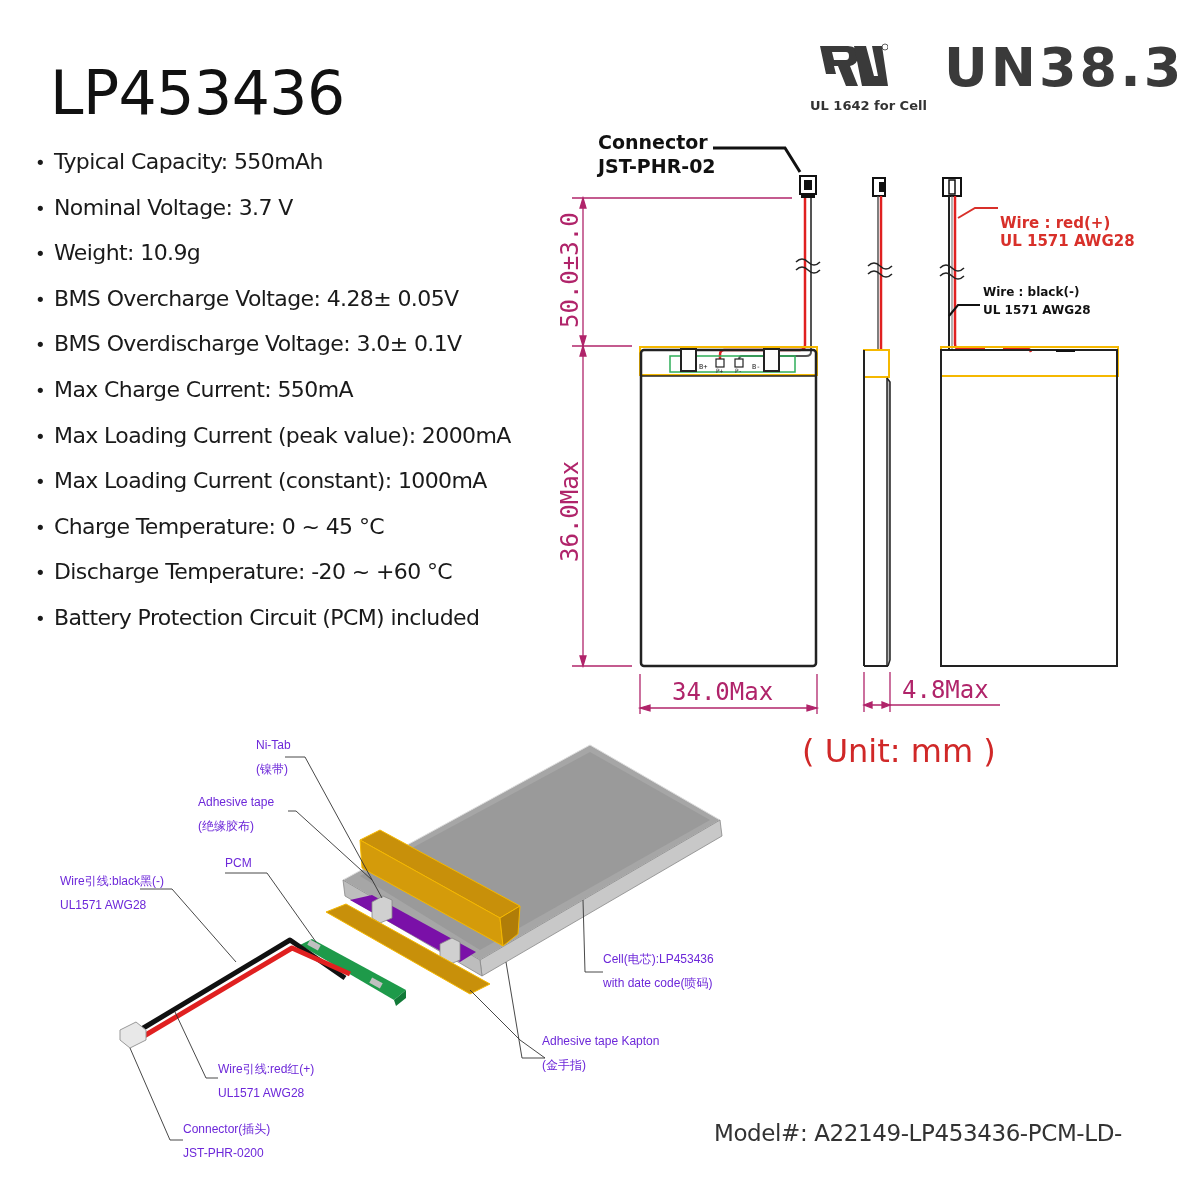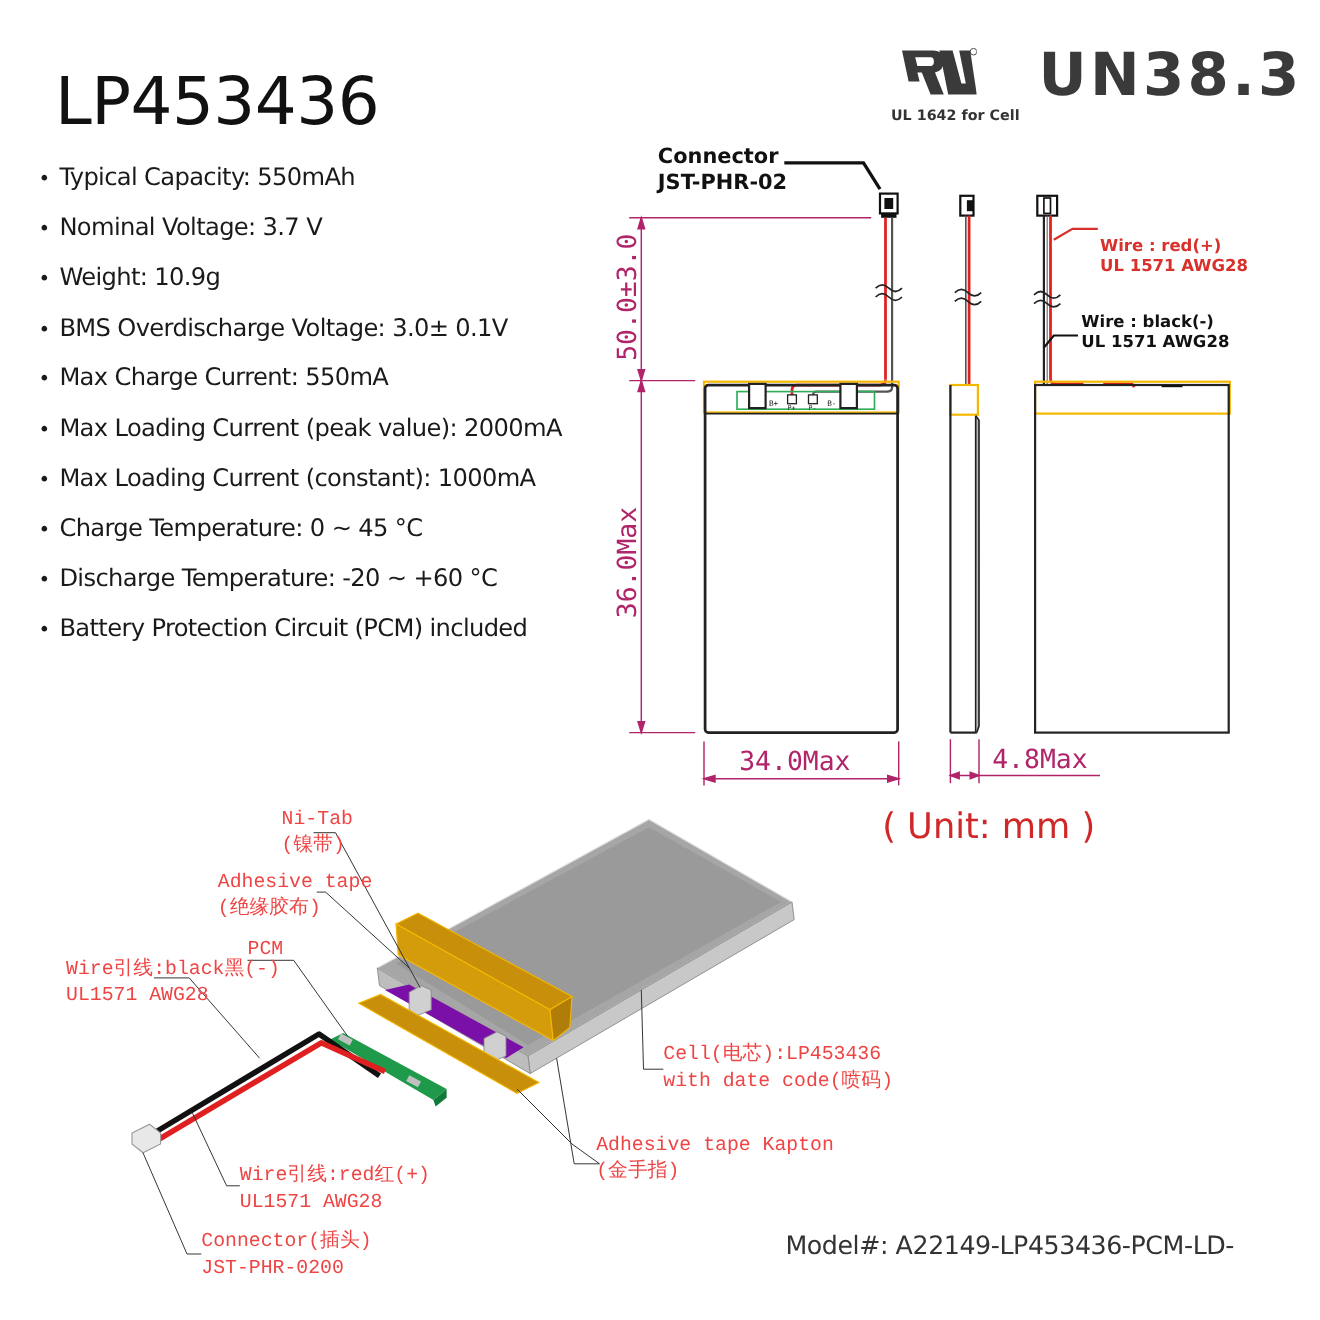--- a/index.html
+++ b/index.html
@@ -18,45 +18,46 @@
     height: 45.6px; line-height: 40px; white-space: nowrap; letter-spacing: -0.6px;
   }
   .specs li .bullet { display: inline-block; width: 24px; font-size: 18px; text-align: left; padding-left: 5px; box-sizing: border-box; }
 
   .ul-logo { left: 818px; top: 42px; width: 70px; height: 48px; }
   .ul-caption { left: 810px; top: 98px; font-size: 13px; font-weight: 700; color: #333; font-family: "DejaVu Sans", sans-serif; }
   .un-mark { left: 944px; top: 36px; font-size: 54px; font-weight: 700; color: #3a3a3a; letter-spacing: 3px; font-family: "DejaVu Sans", sans-serif; }
 
   .conn-label { left: 598px; top: 130px; font-size: 19px; font-weight: 700; color: #111; line-height: 24px; font-family: "DejaVu Sans", sans-serif; }
   .wire-red-label { left: 1000px; top: 214px; font-size: 15px; font-weight: 700; color: #d8302a; line-height: 18px; font-family: "DejaVu Sans", sans-serif; }
-  .wire-black-label { left: 983px; top: 283px; font-size: 15px; font-weight: 700; color: #111; line-height: 18px; font-family: "DejaVu Sans", sans-serif; }
+  .wire-black-label { left: 983px; top: 283px; font-size: 12px; font-weight: 700; color: #111; line-height: 18px; font-family: "DejaVu Sans", sans-serif; }
 
   .dim { font-family: "DejaVu Sans Mono", monospace; color: #b0246a; font-size: 24px; }
   .dim-v50 { left: 550px; top: 218px; width: 40px; height: 110px; }
   .dim-v36 { left: 550px; top: 440px; width: 40px; height: 130px; }
   .rot { position: absolute; transform: rotate(-90deg); transform-origin: left top; white-space: nowrap; }
   .dim-w34 { left: 672px; top: 678px; }
   .dim-t48 { left: 902px; top: 676px; }
 
   .unit { left: 802px; top: 732px; font-size: 32px; color: #d02828; font-family: "DejaVu Sans", sans-serif; }
 
-  .iso-label { font-family: Liberation Mono, monospace; font-size: 18px; color: #ef4444; line-height: 24px; white-space: nowrap; }
+  .iso-label { font-family: Liberation Sans, sans-serif; font-size: 12px; color: #6d28d9; line-height: 24px; white-space: nowrap; }
   .model { left: 714px; top: 1120px; font-size: 23px; color: #333; font-family: "DejaVu Sans", sans-serif; letter-spacing: -0.4px; }
 
   svg.layer { position: absolute; left: 0; top: 0; }
 </style>
 </head>
 <body>
 
 <div class="abs title">LP453436</div>
 
 <ul class="abs specs">
   <li><span class="bullet">•</span><span>Typical Capacity: 550mAh</span></li>
   <li><span class="bullet">•</span><span>Nominal Voltage: 3.7 V</span></li>
   <li><span class="bullet">•</span><span>Weight: 10.9g</span></li>
+  <li><span class="bullet">•</span><span>BMS Overcharge Voltage: 4.28± 0.05V</span></li>
   <li><span class="bullet">•</span><span>BMS Overdischarge Voltage: 3.0± 0.1V</span></li>
   <li><span class="bullet">•</span><span>Max Charge Current: 550mA</span></li>
   <li><span class="bullet">•</span><span>Max Loading Current (peak value): 2000mA</span></li>
   <li><span class="bullet">•</span><span>Max Loading Current (constant): 1000mA</span></li>
   <li><span class="bullet">•</span><span>Charge Temperature: 0 ~ 45 °C</span></li>
   <li><span class="bullet">•</span><span>Discharge Temperature: -20 ~ +60 °C</span></li>
   <li><span class="bullet">•</span><span>Battery Protection Circuit (PCM) included</span></li>
 </ul>
 
 <svg class="abs ul-logo" viewBox="0 0 70 48">

